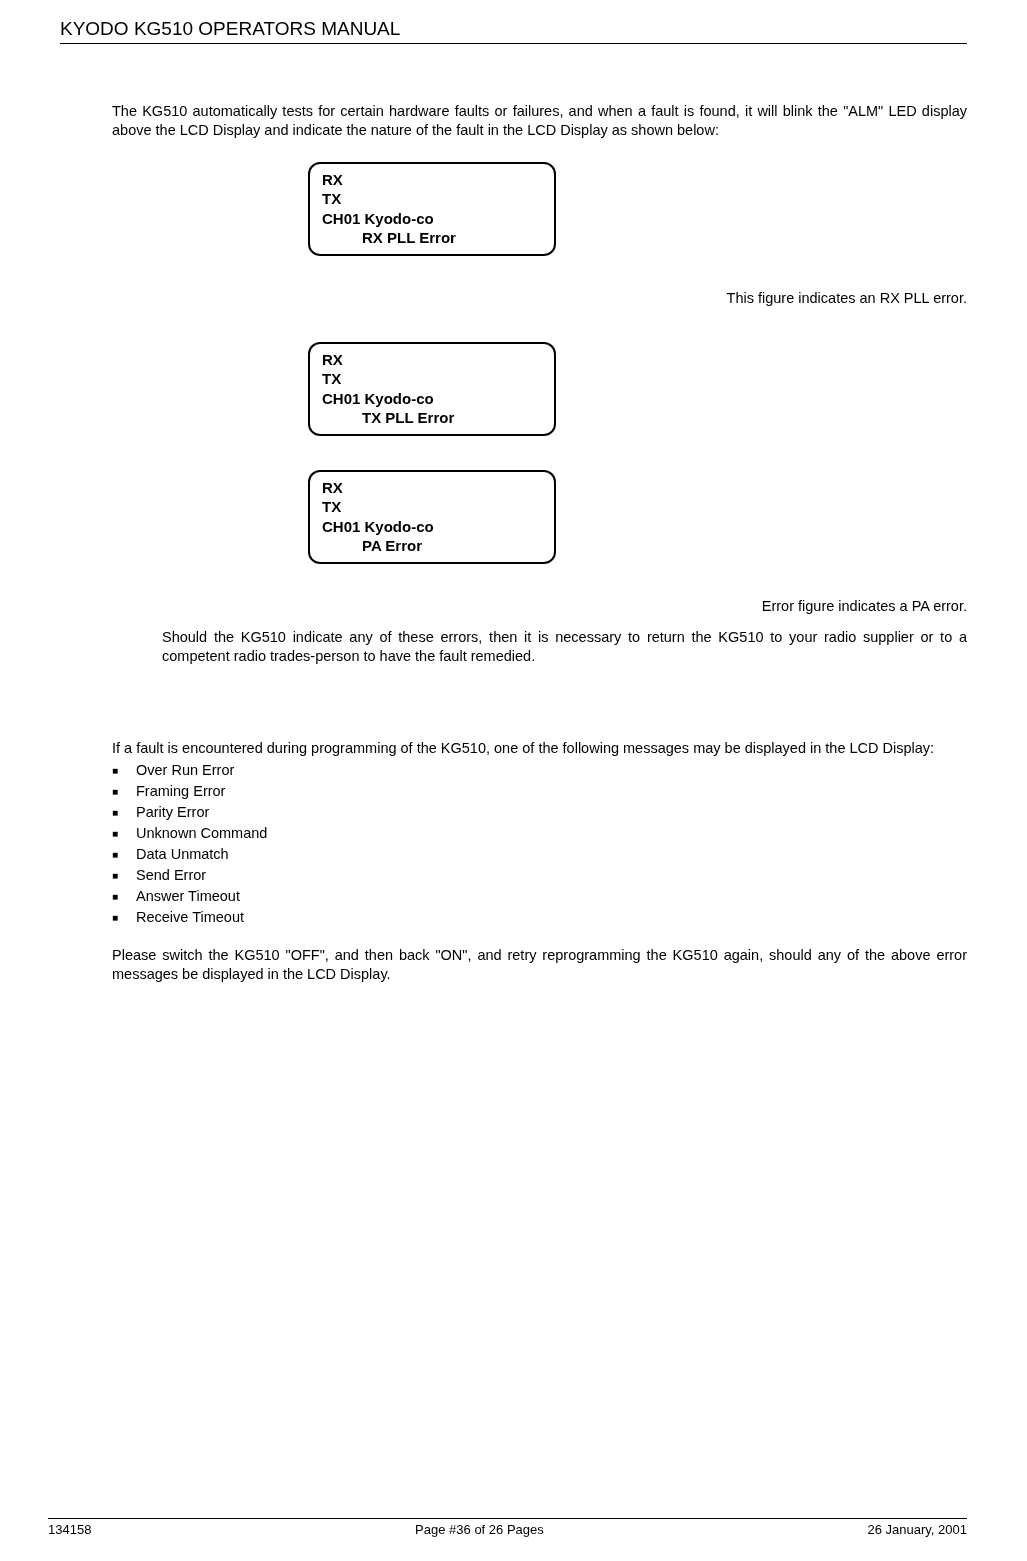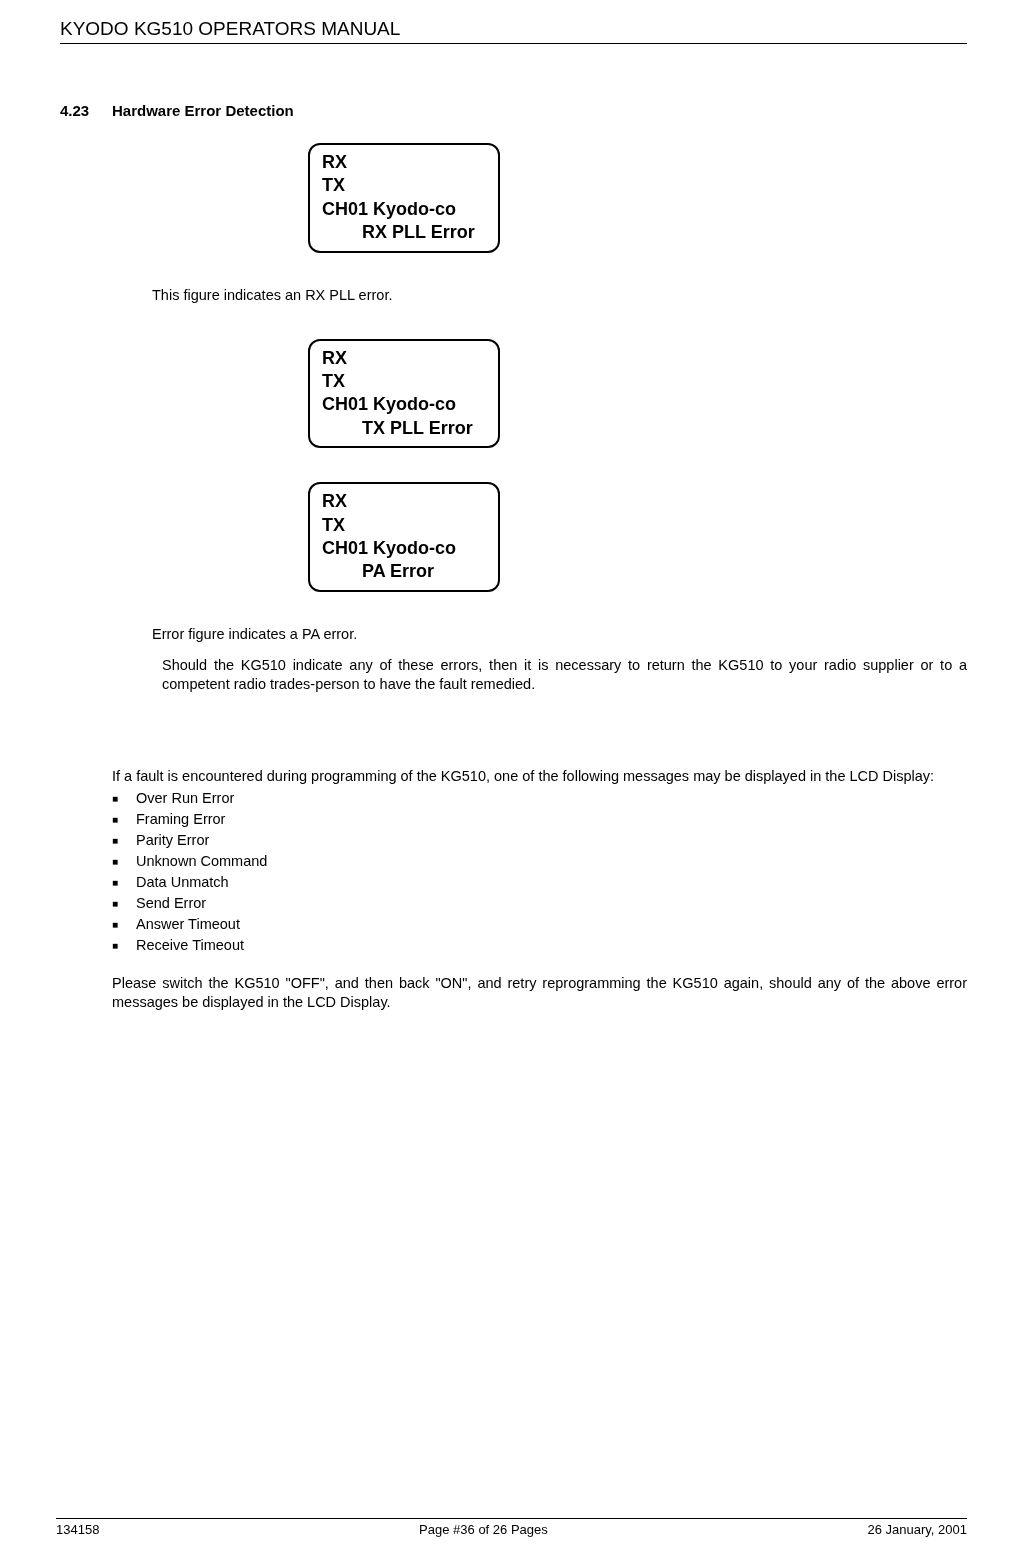--- a/index.html
+++ b/index.html
@@ -36,34 +36,35 @@
     }
     .body-text {
       margin-left: 52px;
       font-size: 14.5px;
       text-align: justify;
       line-height: 1.3;
     }
     .lcd-box {
       border: 2px solid #000;
       border-radius: 12px;
-      width: 192px;
+      width: 248px;
       margin-left: 248px;
       margin-top: 22px;
       margin-bottom: 34px;
       padding: 6px 10px 6px 12px;
       font-weight: bold;
-      font-size: 18px;
+      font-size: 15px;
       line-height: 1.3;
     }
     .lcd-err { padding-left: 40px; }
     .caption {
       margin-left: 92px;
       font-size: 14.5px;
       margin-bottom: 36px;
+      text-align: right;
     }
     .remedy {
       margin-left: 102px;
       font-size: 14.5px;
       text-align: justify;
       line-height: 1.3;
       margin-top: 4px;
     }
     .gap-large { height: 44px; }
     .gap-med { height: 30px; }
@@ -77,44 +78,41 @@
       line-height: 1.45;
       font-size: 14.5px;
     }
     .bullet-mark {
       width: 24px;
       font-size: 10px;
       padding-top: 4px;
     }
     .footer {
       position: absolute;
-      left: 56px;
+      left: 48px;
       right: 60px;
       bottom: 24px;
       border-top: 1px solid #000;
       padding-top: 3px;
       display: flex;
       justify-content: space-between;
       font-size: 13px;
     }
   </style>
 </head>
 <body>
 
 <div class="header">
   <span>KYODO KG510 OPERATORS MANUAL</span>
 </div>
 
 <div class="content">
 
-  <div class="section-row">
-    <div class="section-num">4.23</div>
-    <div class="section-title">Hardware Error Detection</div>
-  </div>
 
+  <div class="body-text">The KG510 automatically tests for certain hardware faults or failures, and when a fault is found, it will blink the "ALM" LED display above the LCD Display and indicate the nature of the fault in the LCD Display as shown below:</div>
 
   <div class="lcd-box">
     <div>RX</div>
     <div>TX</div>
     <div>CH01  Kyodo-co</div>
     <div class="lcd-err">RX PLL Error</div>
   </div>
 
   <div class="caption">This figure indicates an RX PLL error.</div>
 

